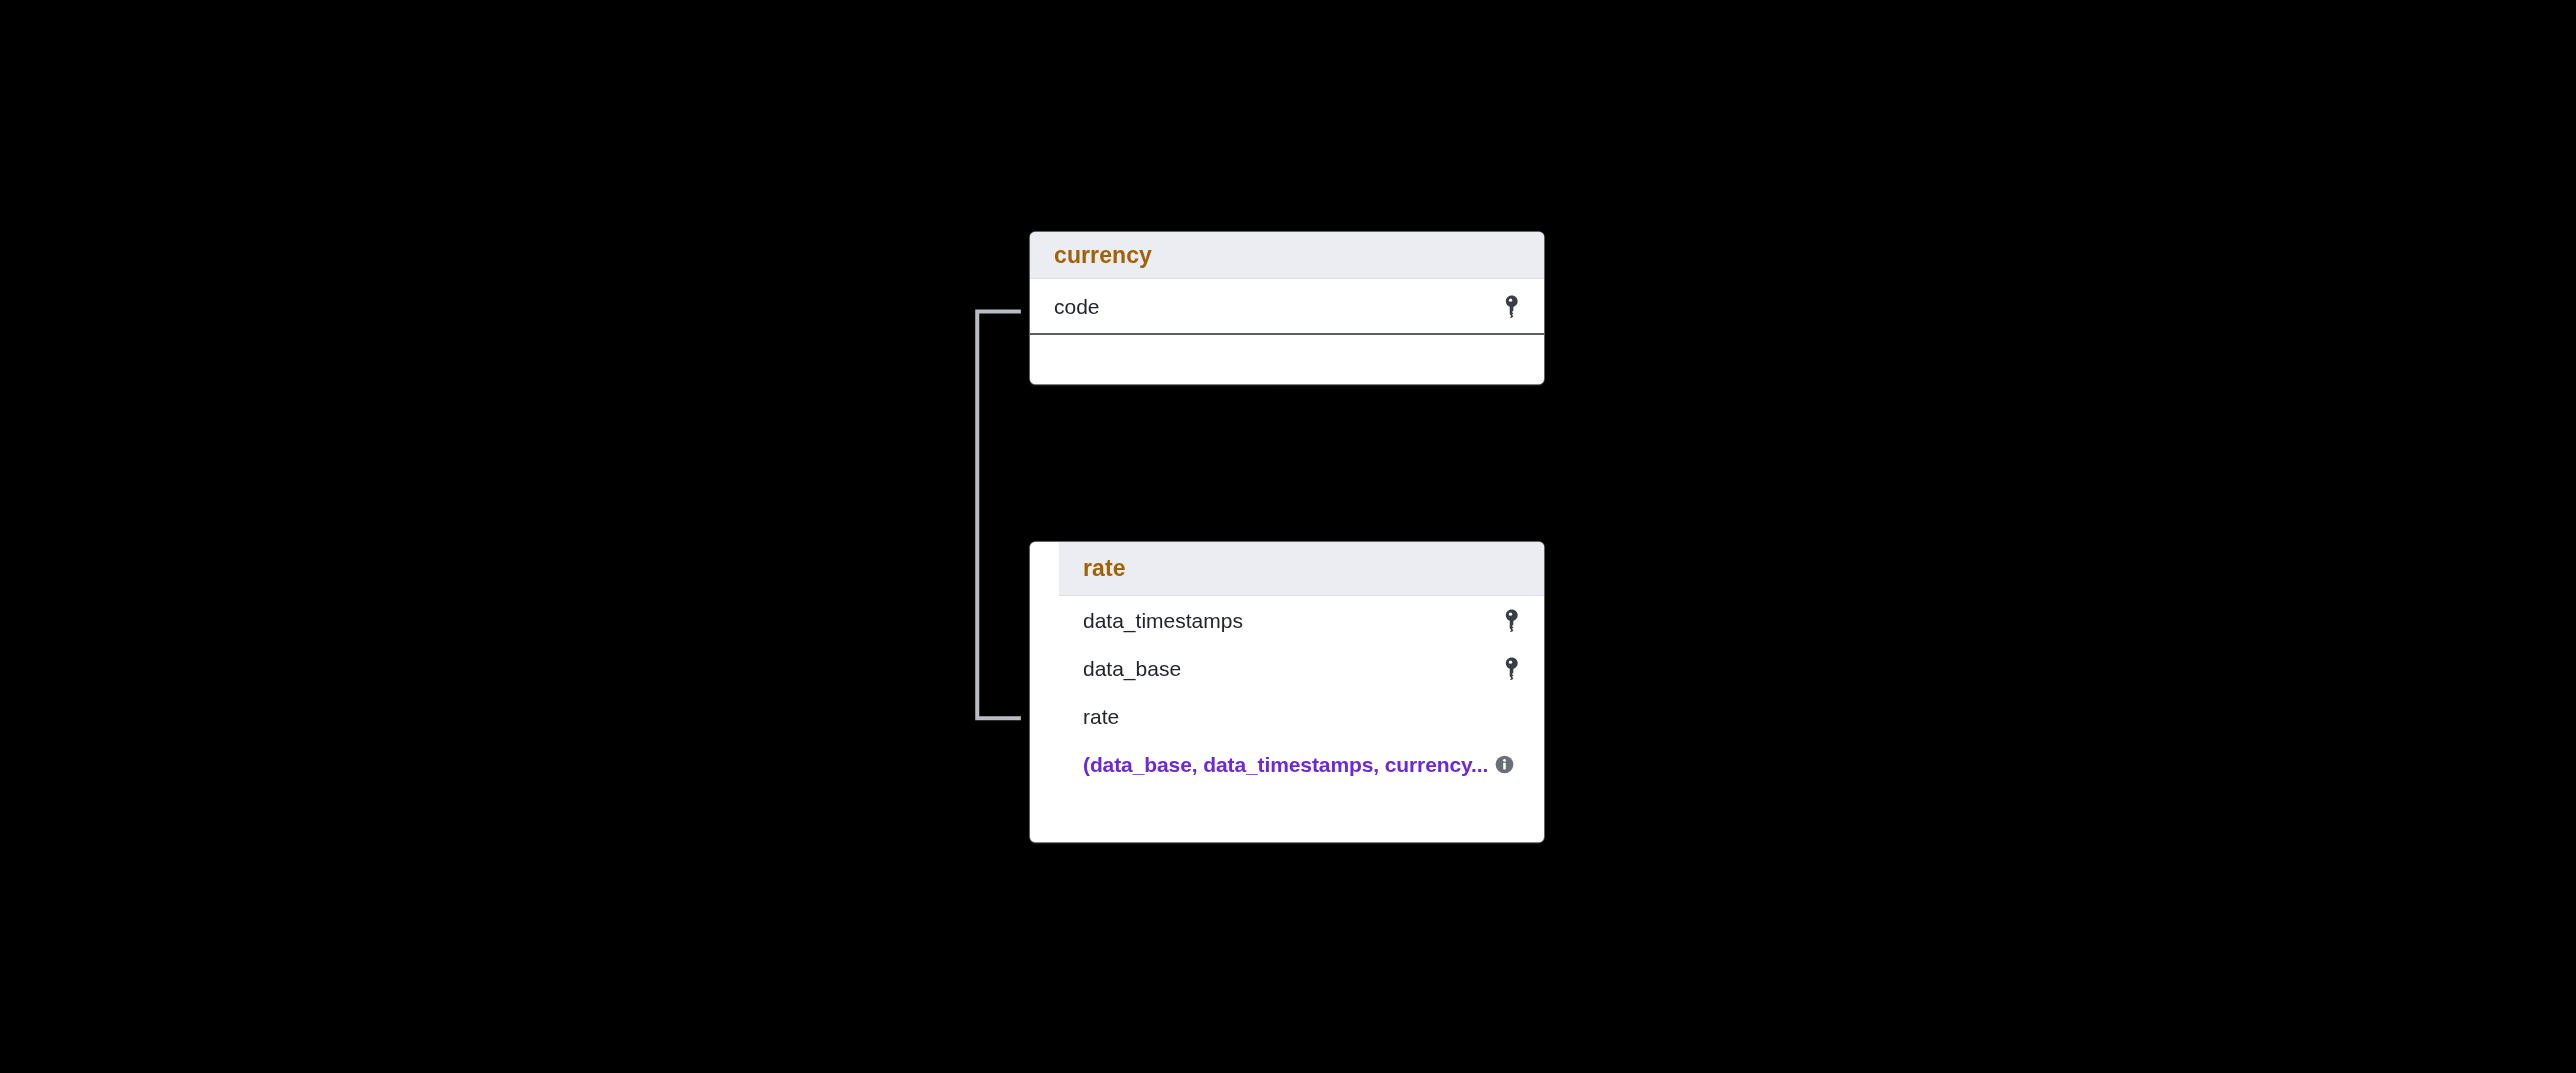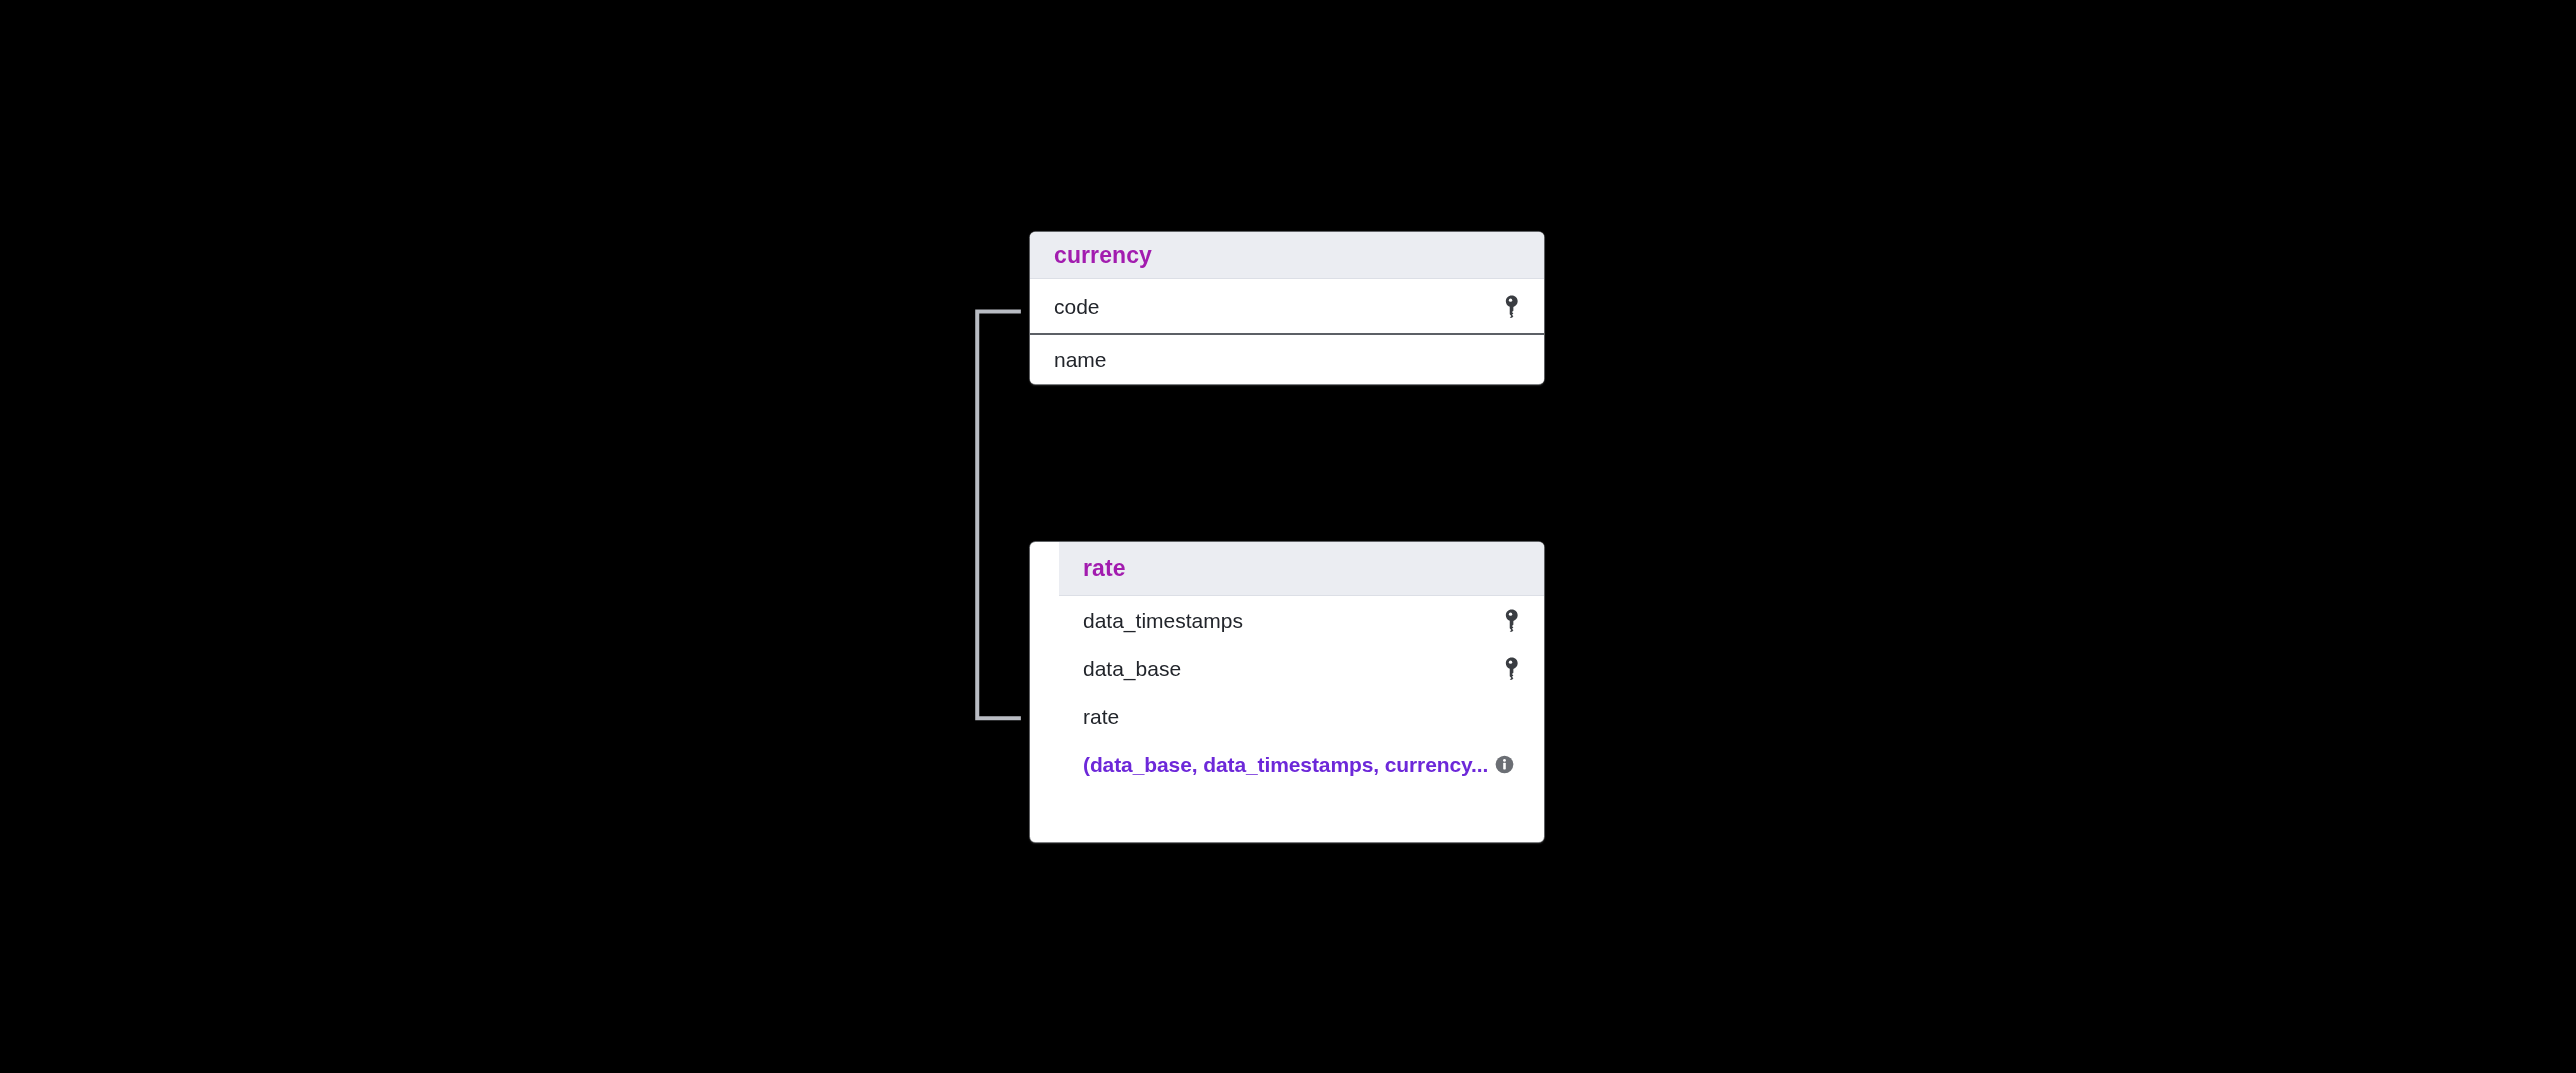--- a/index.html
+++ b/index.html
@@ -49,21 +49,21 @@
     border-bottom: 0.7px solid #dcdfe6;
     box-sizing: border-box;
     display: flex;
     align-items: center;
     padding: 0 24px;
   }
 
   .entity-title {
     font-size: 23px;
     font-weight: bold;
-    color: #a21caf;
+    color: #a16207;
     letter-spacing: 0.1px;
     line-height: 1;
   }
 
   .entity-rows {
     display: block;
   }
 
   .row {
     position: relative;
@@ -140,24 +140,20 @@
           <svg class="key-icon" viewBox="0 0 26 34" xmlns="http://www.w3.org/2000/svg">
             <path fill="#3a3d42" d="M13 0.5 C7.8 0.5 4.2 4.3 4.2 9.2 C4.2 13.1 6.6 16.3 10 17.4
                                      L10 28.6 L12.3 31.2 L10 33.6 L13.4 33.6 L15.4 31.5
                                      L13.3 29.2 L15.4 27.3 L13.3 25.3 L15.4 23.4 L15.4 17.6
                                      C19.1 16.6 21.8 13.3 21.8 9.2 C21.8 4.3 18.2 0.5 13 0.5 Z"></path>
             <circle cx="11.2" cy="7.6" r="2.5" fill="#ffffff"></circle>
           </svg>
         </span>
       </div>
 
-      <div class="row" style="height:48px;">
-        <span class="row-label">name</span>
-        <span class="row-right"></span>
-      </div>
 
     </div>
   </div>
 
   <div class="entity" id="entity-rate" style="left:1030px; top:542px; width:514px; height:300px;padding-left:29px;">
 
     <div class="entity-header" style="height:54px;">
       <span class="entity-title">rate</span>
     </div>
 

